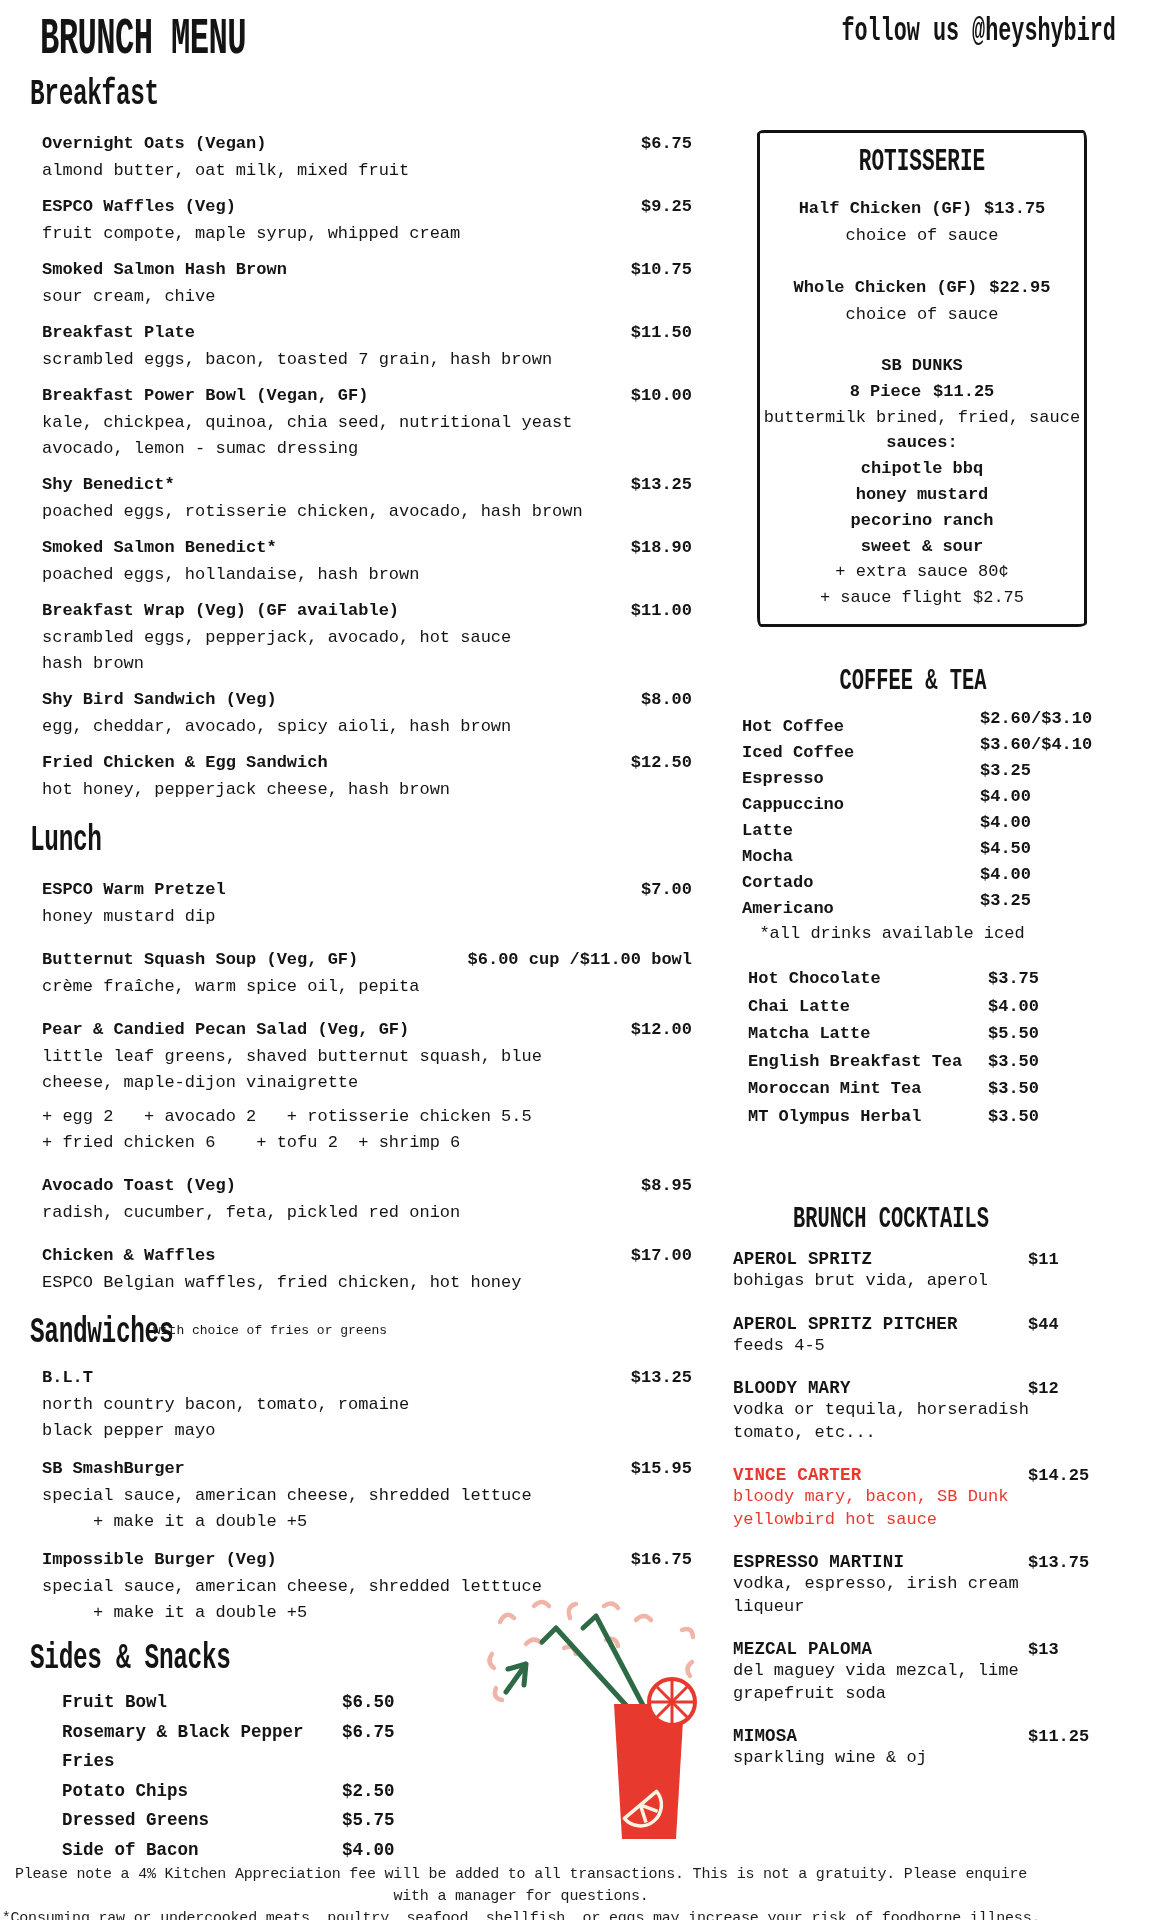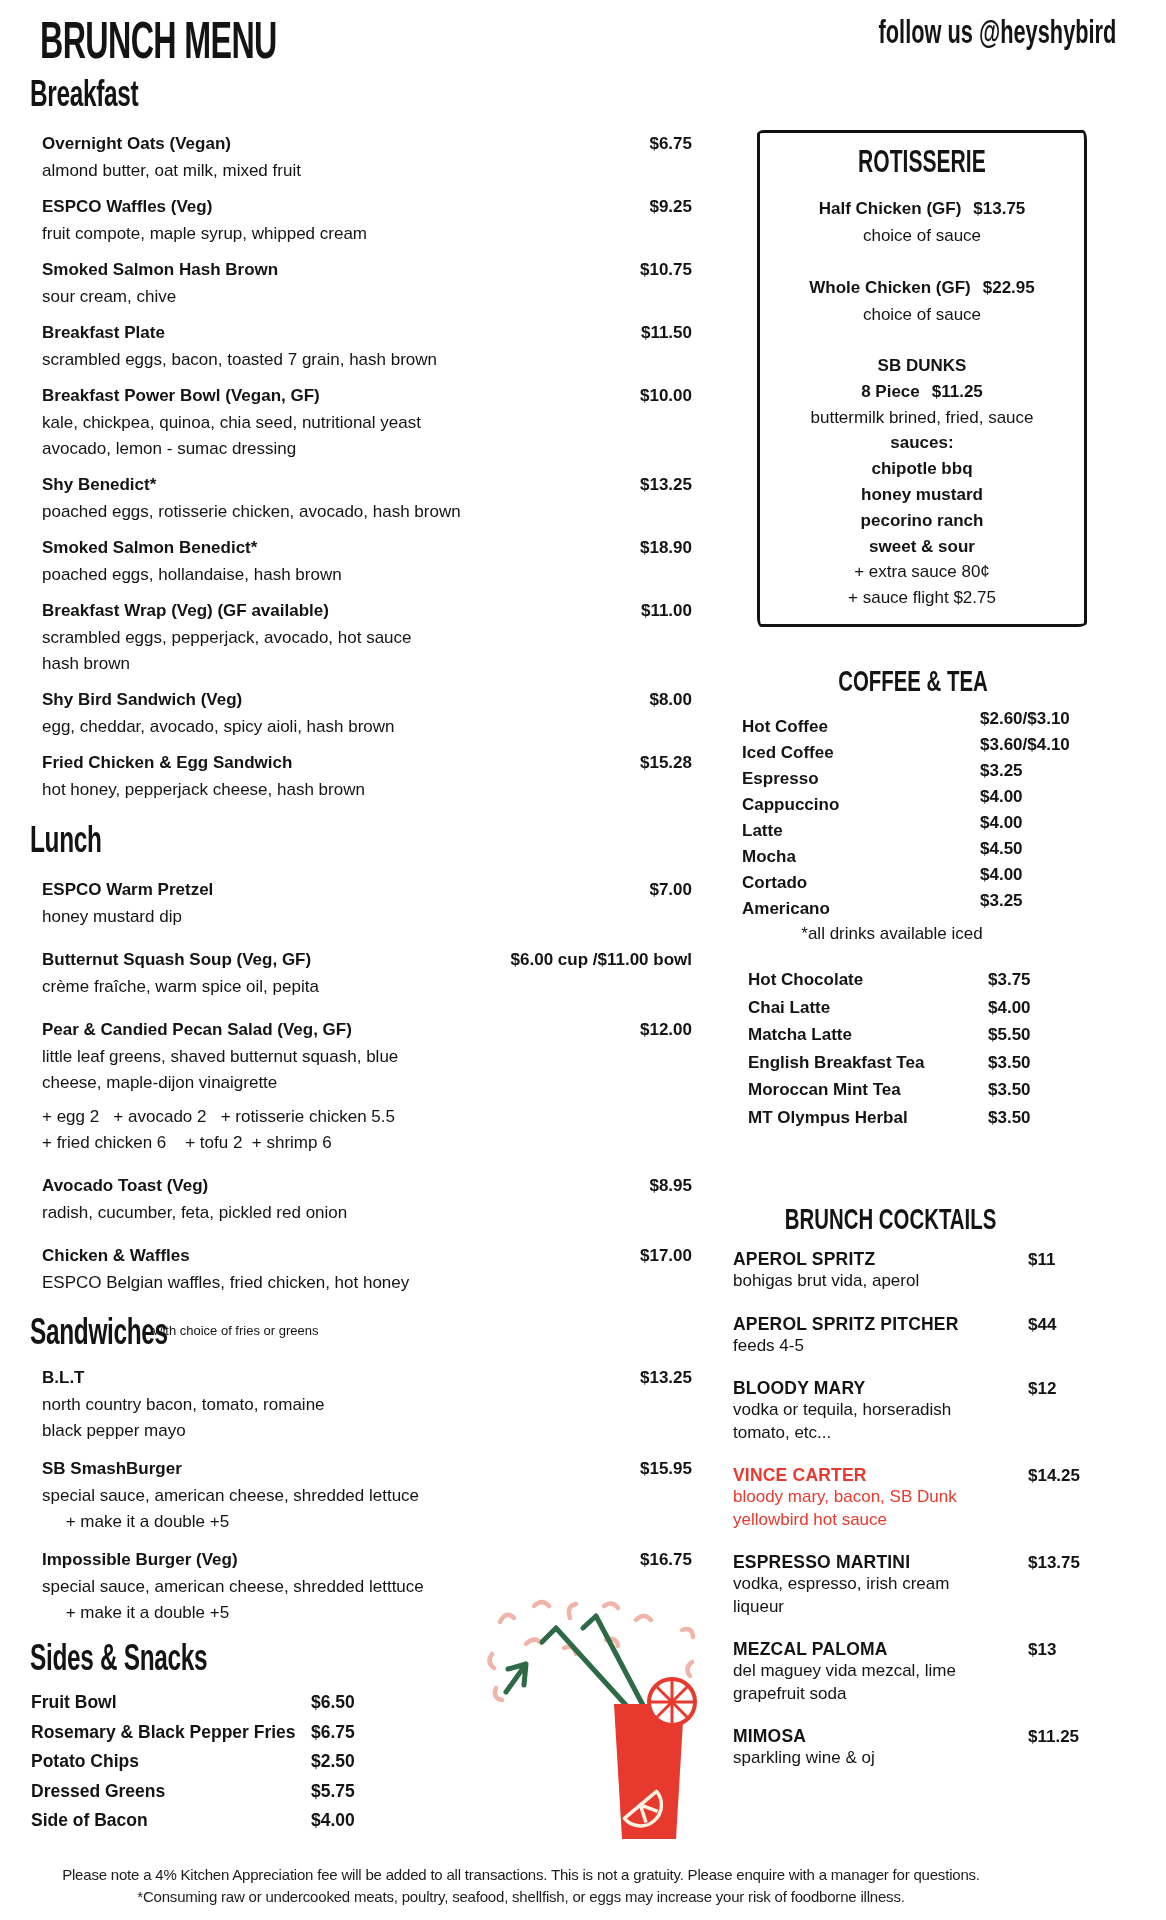--- a/index.html
+++ b/index.html
@@ -1,18 +1,18 @@
 <!DOCTYPE html>
 <html style="--red: #e8392e; --green: #2d6a45; --pink: #f0b4a8; --ink: #141414;"><head>
 <meta charset="utf-8">
 <style>
   :root{ --red:#e8392e; --green:#2d6a45; --pink:#f0b4a8; --ink:#141414; }
   *{ margin:0; padding:0; box-sizing:border-box; }
   body{ background:#888; font-family:"Liberation Sans",sans-serif; color:var(--ink); }
-  .page{ position:relative; width:1166px; height:1920px; background:#ffffff; overflow:hidden; margin:0 auto; }
+  .page{ position:relative; width:1166px; height:1920px; background:#ffffff; overflow:hidden; margin:0 auto;font-family:Liberation Mono, monospace; }
 
   .cond{ display:inline-block; white-space:nowrap; font-weight:700; transform-origin:0 50%; }
 
   .brand{ position:absolute; left:40px; top:16px; }
   .brand .cond{ font-size:52px; letter-spacing:-1px; transform:scaleX(0.62); line-height:48px; }
   .social{ position:absolute; right:50px; top:12px; text-align:right; }
   .social .cond{ font-size:33px; transform:scaleX(0.66); transform-origin:100% 50%; line-height:40px; }
 
   section{ position:absolute; }
   .lcol{ left:30px; width:662px; }
@@ -24,21 +24,21 @@
   .mi .name{ font-weight:700; font-size:17px; line-height:28px; }
   .mi .price{ margin-left:auto; font-weight:700; font-size:17px; white-space:nowrap; }
   .mi .desc{ font-size:17px; line-height:26px; white-space:pre-wrap; }
   .mi .addons{ font-size:17px; line-height:26px; white-space:pre-wrap; margin-top:8px; }
   #sec-lunch .mi{ margin-bottom:16px; }
   #sec-sandwiches .mi{ margin-bottom:11px; }
   .sand-note{ position:absolute; left:123px; top:9px; font-size:13px; }
 
   #sec-sides{ width:420px; }
   #sec-sides .sec-head{ margin-bottom:12px; }
-  .srow{ display:flex; margin-left:1px; line-height:29.5px; }
+  .srow{ display:flex; margin-left:32px; line-height:29.5px; }
   .srow .sname{ width:280px; font-weight:700; font-size:17.5px; }
   .srow .sprice{ font-weight:700; font-size:17.5px; }
 
   
   #rotibox{ left:757px; top:130px; width:330px; height:497px; border:3px solid #121212;
             border-radius:8px 4px 10px 4px / 4px 10px 4px 10px; text-align:center; padding-top:12px; }
   .r-title .cond{ font-size:31px; transform:scaleX(0.68); transform-origin:50% 50%; line-height:34px; }
   .r-title{ margin-bottom:16px; }
   .ritem{ margin-bottom:25px; }
   .rname{ font-weight:700; font-size:17px; line-height:27px; }
@@ -172,21 +172,21 @@
             <span class="name">Shy Bird Sandwich (Veg)</span>
             <span class="price">$8.00</span>
           </div>
           <div class="desc">egg, cheddar, avocado, spicy aioli, hash brown</div>
 
         </div>
 
         <div class="mi">
           <div class="row">
             <span class="name">Fried Chicken &amp; Egg Sandwich</span>
-            <span class="price">$15.28</span>
+            <span class="price">$12.50</span>
           </div>
           <div class="desc">hot honey, pepperjack cheese, hash brown</div>
 
         </div>
       </div>
   </section>
 
   <section id="sec-lunch" class="lcol" style="top:822px">
     <div class="sec-head">
       <span class="cond sec-h">Lunch</span>

